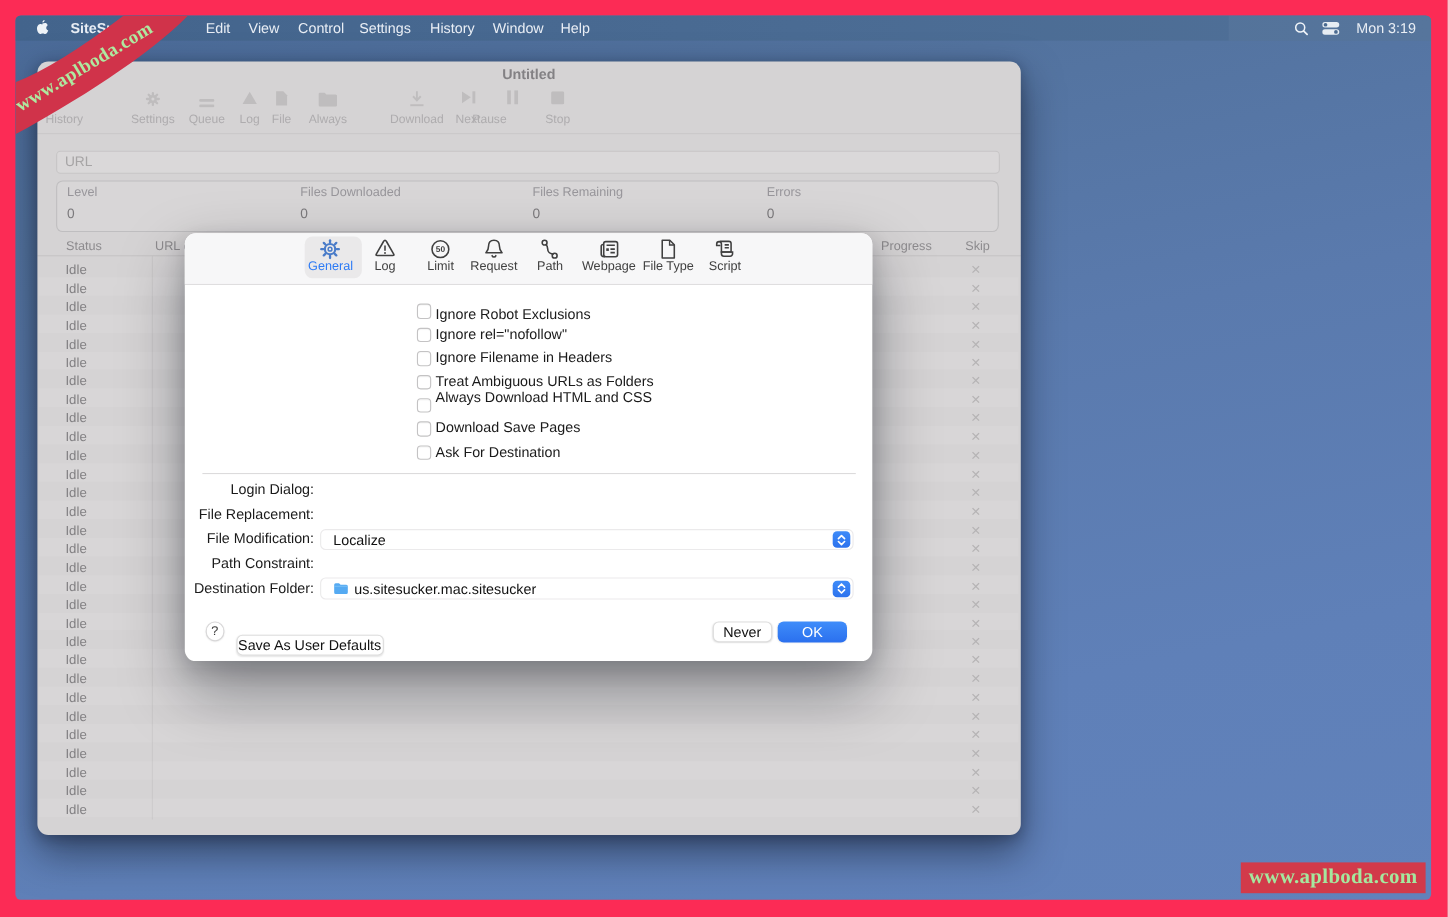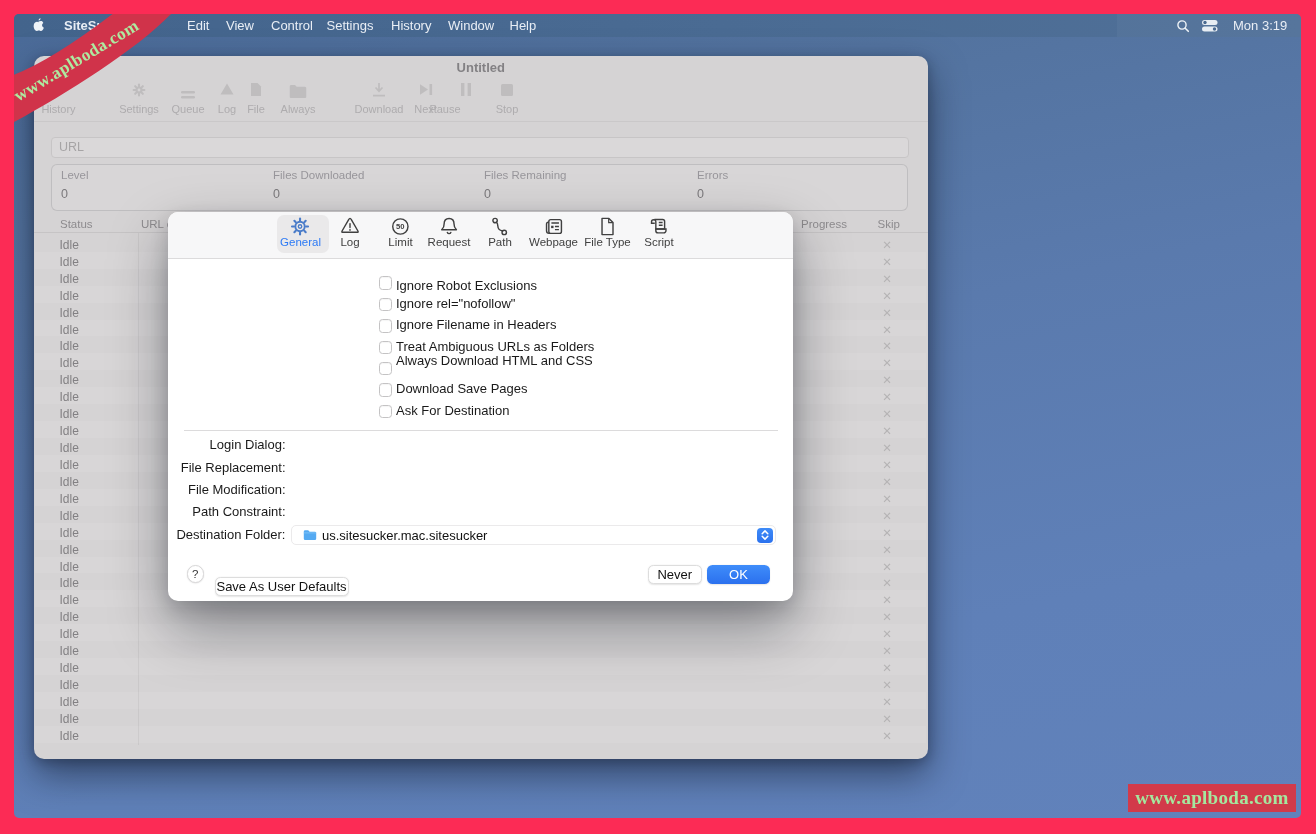--- a/index.html
+++ b/index.html
@@ -341,20 +341,29 @@
 <div class="cb" style="top:149.9px"></div>
       <div class="cbl" style="top:141px">Always Download HTML and CSS</div>
 <div class="cb" style="top:171.3px"></div>
       <div class="cbl" style="top:169.3px">Download Save Pages</div>
 <div class="cb" style="top:192.7px"></div>
       <div class="cbl" style="top:190.7px">Ask For Destination</div>
     <div id="csep"></div>
 <div class="plab" style="top:225.4px">Login Dialog:</div>
 <div class="plab" style="top:247.7px">File Replacement:</div>
 <div class="plab" style="top:270.0px">File Modification:</div>
+<div class="pop" style="top:268.8px">
+        <span class="pval">Localize</span>
+        <span class="pbtn">
+          <svg width="12" height="12" viewBox="0 0 12 12">
+            <path d="M3.2 4.7 L6 1.9 L8.8 4.7" fill="none" stroke="#fff" stroke-width="1.5" stroke-linecap="round" stroke-linejoin="round"></path>
+            <path d="M3.2 7.3 L6 10.1 L8.8 7.3" fill="none" stroke="#fff" stroke-width="1.5" stroke-linecap="round" stroke-linejoin="round"></path>
+          </svg>
+        </span>
+      </div>
 <div class="plab" style="top:292.3px">Path Constraint:</div>
 <div class="plab" style="top:314.6px">Destination Folder:</div>
 <div class="pop" style="top:313.4px">
         <span class="pval"><svg width="14" height="12" viewBox="0 0 14 12" style="margin:0 5px -1px 0">
             <path d="M.8 2.6 a1.4 1.4 0 0 1 1.4-1.4 h3 l1.4 1.5 h5.2 a1.4 1.4 0 0 1 1.4 1.4 v5.6 a1.4 1.4 0 0 1-1.4 1.4 h-9.6 a1.4 1.4 0 0 1-1.4-1.4 Z" fill="#55aaf2"></path>
             <path d="M.8 3.4 h12.4 v1 H.8 Z" fill="#7ec3f7" opacity=".9"></path>
           </svg>us.sitesucker.mac.sitesucker</span>
         <span class="pbtn">
           <svg width="12" height="12" viewBox="0 0 12 12">
             <path d="M3.2 4.7 L6 1.9 L8.8 4.7" fill="none" stroke="#fff" stroke-width="1.5" stroke-linecap="round" stroke-linejoin="round"></path>

